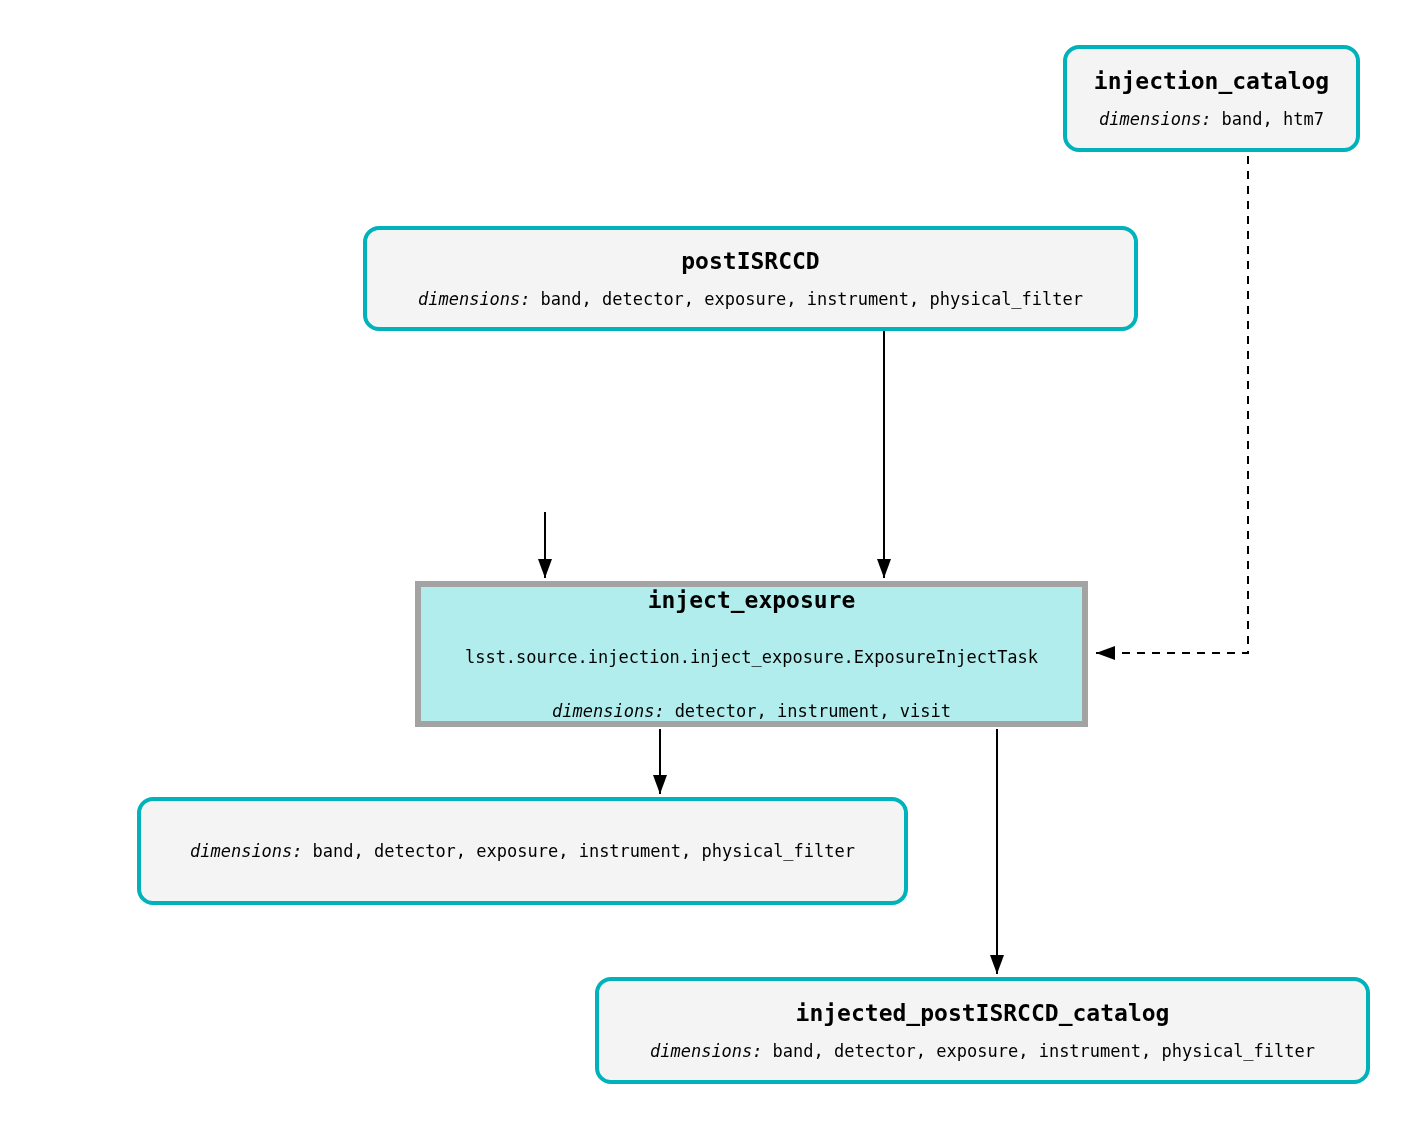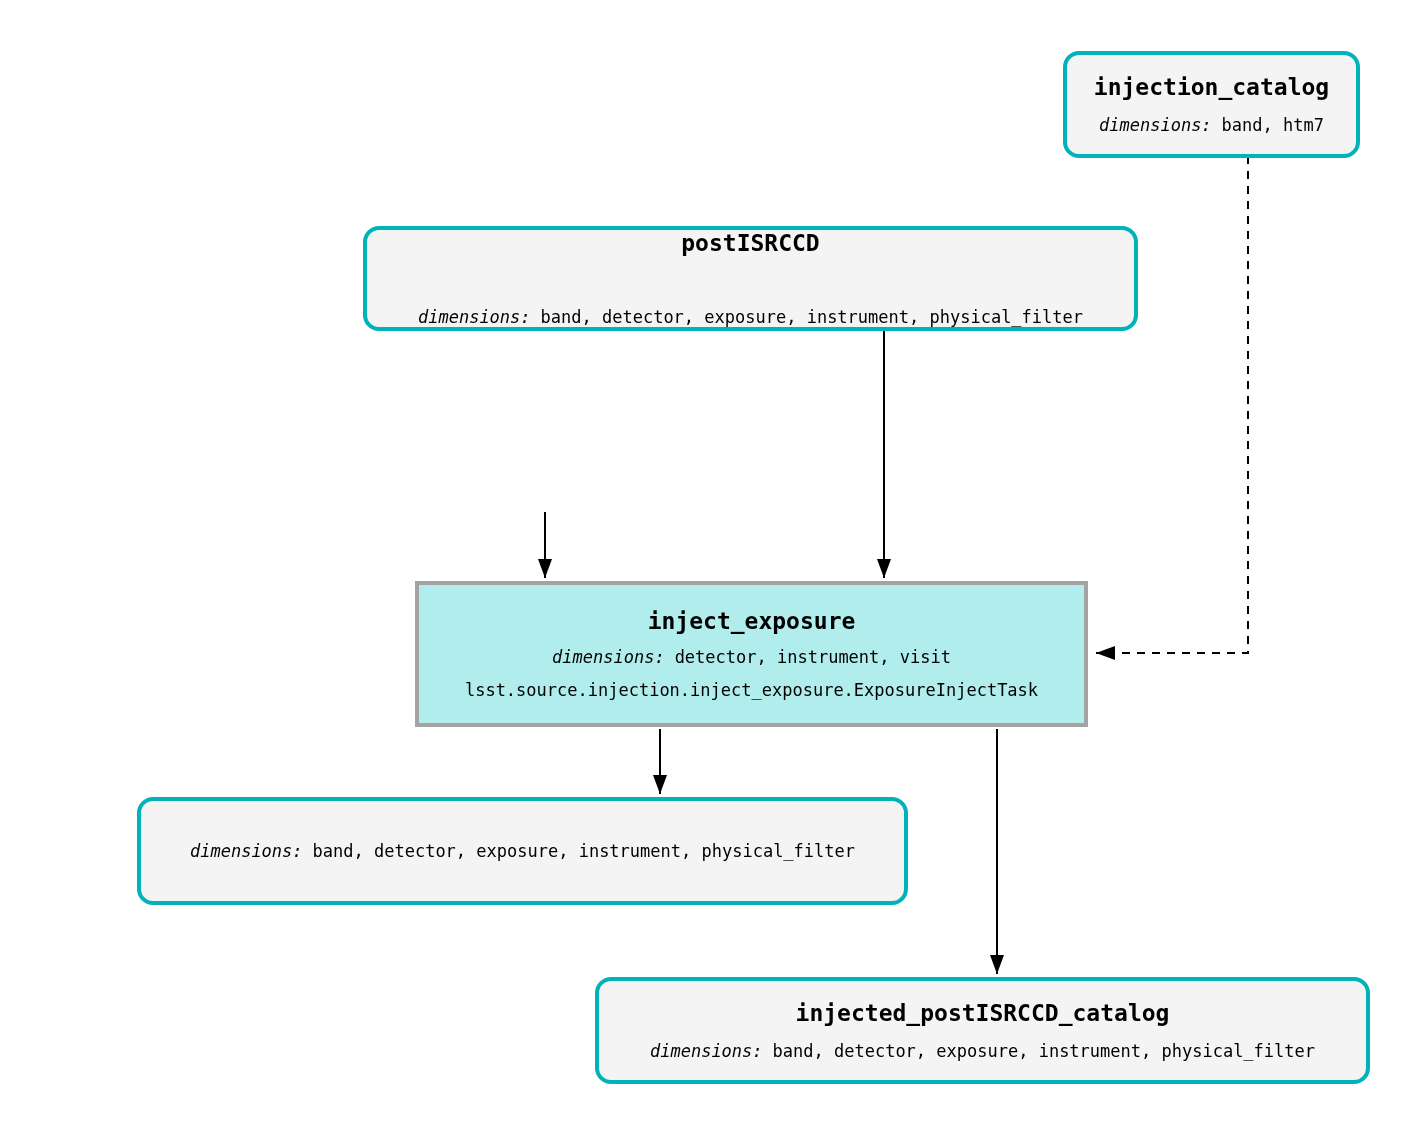--- a/index.html
+++ b/index.html
@@ -29,43 +29,44 @@
     text-align: center;
     gap: 15px;
   }
   .node.dataset {
     background: #f4f4f4;
     border: 4px solid #00b2ba;
     border-radius: 16px;
   }
   .node.task {
     background: #b2eded;
-    border: 4px solid #a3a3a3;
+    border: 6px solid #a3a3a3;
     border-radius: 0;
     gap: 13px;
+    justify-content: space-between;
   }
   .node-title {
     font-weight: bold;
     font-size: 23px;
     color: #000000;
     white-space: nowrap;
   }
   .node-line {
     font-size: 17px;
     color: #000000;
     white-space: nowrap;
   }
   .dim-label {
     font-style: italic;
     margin-right: 10px;
   }
 
   
-  #node-injection-catalog          { left: 1063px; top: 51px;  width: 297px; height: 107px; }
-  #node-postISRCCD                 { left: 363px;  top: 226px; width: 775px; height: 105px; justify-content: space-between; }
+  #node-injection-catalog          { left: 1063px; top: 45px;  width: 297px; height: 107px; }
+  #node-postISRCCD                 { left: 363px;  top: 226px; width: 775px; height: 105px; }
   #node-finalVisitSummary          { left: 47px;   top: 403px; width: 630px; height: 107px; }
   #node-inject-exposure            { left: 415px;  top: 581px; width: 673px; height: 146px; }
   #node-injected-postISRCCD        { left: 137px;  top: 797px; width: 771px; height: 108px; }
   #node-injected-postISRCCD-catalog{ left: 595px;  top: 977px; width: 775px; height: 107px; align-items: center; }
 </style>
 </head>
 <body>
 
 <div class="canvas">
 
@@ -92,24 +93,24 @@
   <div class="node dataset" id="node-postISRCCD">
     <div class="node-title">postISRCCD</div>
     <div class="node-line">
       <span class="dim-label">dimensions:</span><span>band, detector, exposure, instrument, physical_filter</span>
     </div>
   </div>
 
 
   <div class="node task" id="node-inject-exposure">
     <div class="node-title">inject_exposure</div>
+    <div class="node-line">lsst.source.injection.inject_exposure.ExposureInjectTask</div>
     <div class="node-line">
       <span class="dim-label">dimensions:</span><span>detector, instrument, visit</span>
     </div>
-    <div class="node-line">lsst.source.injection.inject_exposure.ExposureInjectTask</div>
   </div>
 
   <div class="node dataset" id="node-injected-postISRCCD">
     <div class="node-line">
       <span class="dim-label">dimensions:</span><span>band, detector, exposure, instrument, physical_filter</span>
     </div>
   </div>
 
   <div class="node dataset" id="node-injected-postISRCCD-catalog">
     <div class="node-title">injected_postISRCCD_catalog</div>

